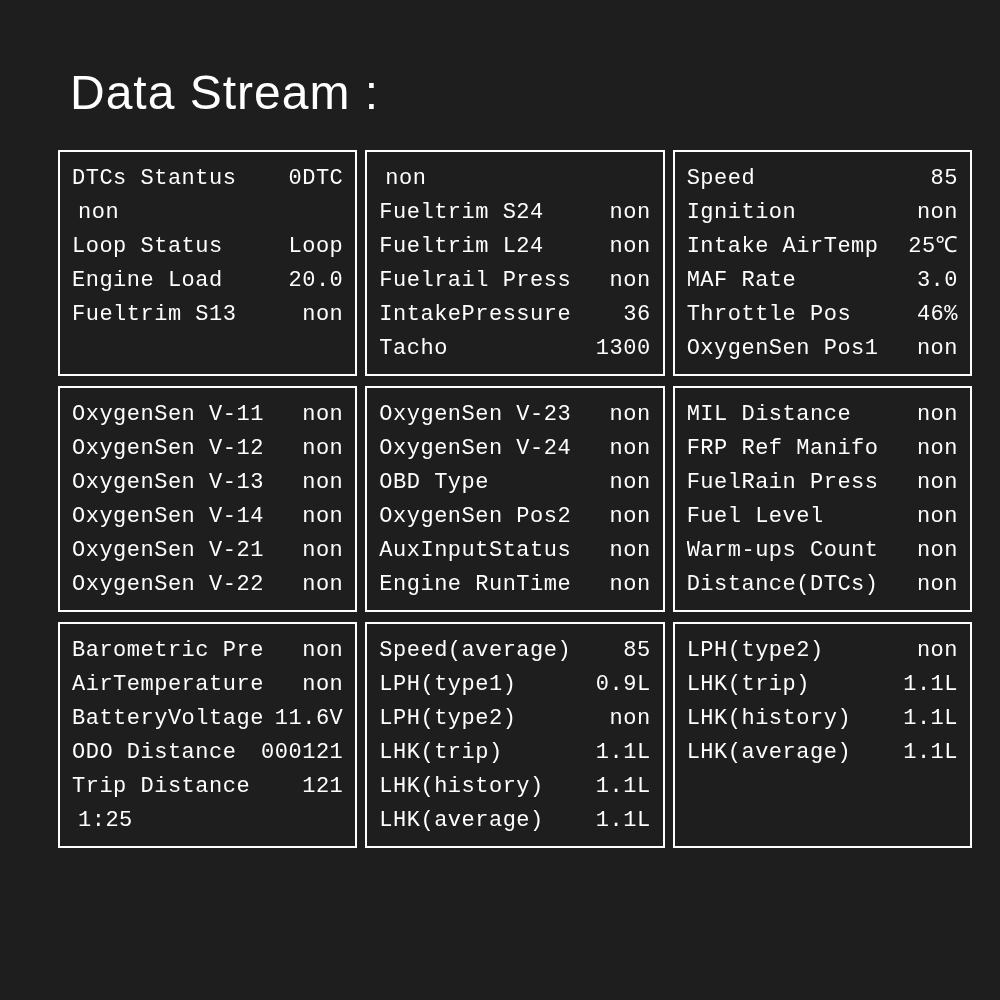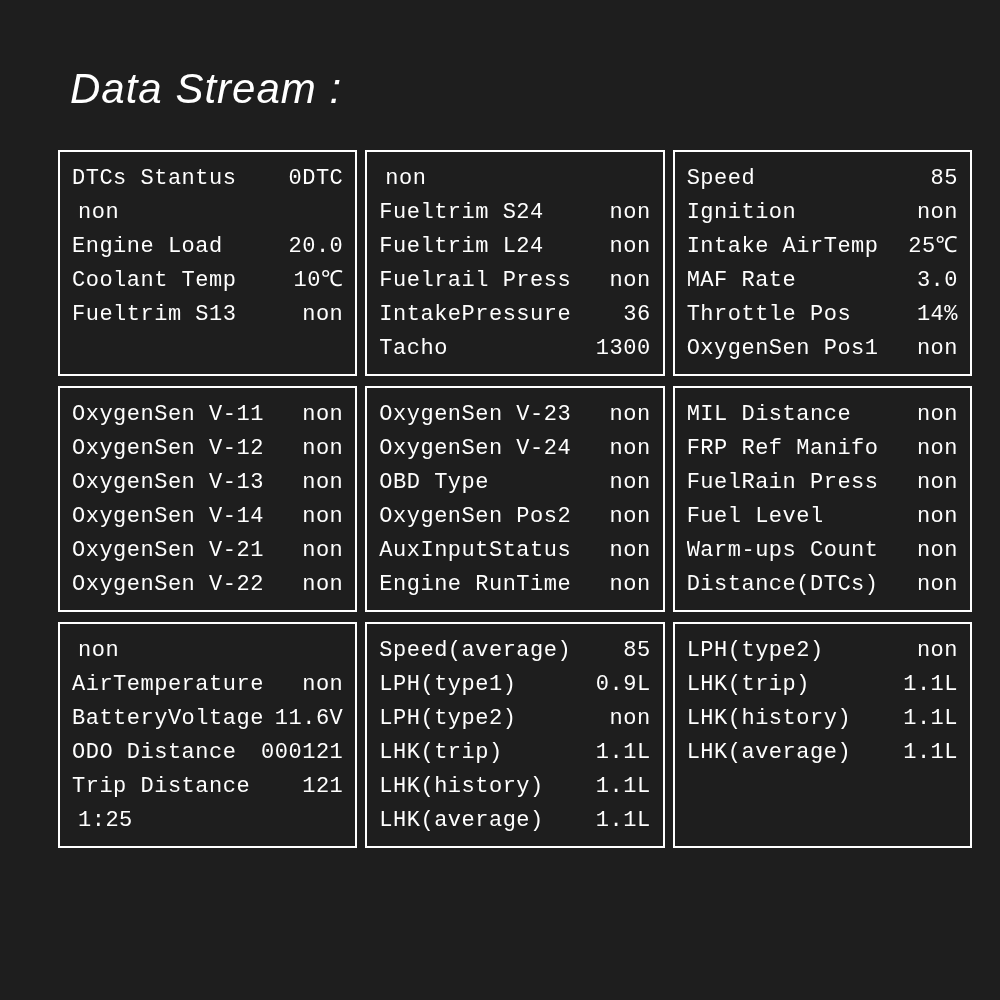--- a/index.html
+++ b/index.html
@@ -8,24 +8,23 @@
     height: 1000px;
     background: #1e1e1e;
     font-family: "Courier New", Consolas, monospace;
     color: #ffffff;
     overflow: hidden;
   }
   .title {
     position: absolute;
     left: 70px;
     top: 65px;
-    font-size: 42px;
+    font-size: 48px;
     font-family: "Arial", "Helvetica", sans-serif;
     letter-spacing: 1px;
-    font-style: italic;
   }
   .grid {
     position: absolute;
     left: 58px;
     top: 150px;
     width: 914px;
     display: grid;
     grid-template-columns: 1fr 1fr 1fr;
     grid-template-rows: repeat(3, auto);
     gap: 10px 8px;
@@ -61,28 +60,28 @@
 
 <div class="panel">
       <div class="row">
         <span class="lbl">DTCs  Stantus</span>
         <span class="val">0DTC</span>
       </div>
       <div class="row">
         <span class="val">non</span>
       </div>
       <div class="row">
+        <span class="lbl">Loop  Status</span>
+        <span class="val">Loop</span>
+      </div>
+      <div class="row">
         <span class="lbl">Engine Load</span>
         <span class="val">20.0</span>
       </div>
       <div class="row">
-        <span class="lbl">Coolant  Temp</span>
-        <span class="val">10℃</span>
-      </div>
-      <div class="row">
         <span class="lbl">Fueltrim S13</span>
         <span class="val">non</span>
       </div>
     </div>
     <div class="panel">
       <div class="row">
         <span class="val">non</span>
       </div>
       <div class="row">
         <span class="lbl">Fueltrim S24</span>
@@ -117,21 +116,21 @@
       <div class="row">
         <span class="lbl">Intake AirTemp</span>
         <span class="val">25℃</span>
       </div>
       <div class="row">
         <span class="lbl">MAF Rate</span>
         <span class="val">3.0</span>
       </div>
       <div class="row">
         <span class="lbl">Throttle Pos</span>
-        <span class="val">14%</span>
+        <span class="val">46%</span>
       </div>
       <div class="row">
         <span class="lbl">OxygenSen Pos1</span>
         <span class="val">non</span>
       </div>
     </div>
     <div class="panel">
       <div class="row">
         <span class="lbl">OxygenSen V-11</span>
         <span class="val">non</span>
@@ -204,20 +203,21 @@
         <span class="lbl">Warm-ups Count</span>
         <span class="val">non</span>
       </div>
       <div class="row">
         <span class="lbl">Distance(DTCs)</span>
         <span class="val">non</span>
       </div>
     </div>
     <div class="panel">
       <div class="row">
+        <span class="lbl">Barometric Pre</span>
         <span class="val">non</span>
       </div>
       <div class="row">
         <span class="lbl">AirTemperature</span>
         <span class="val">non</span>
       </div>
       <div class="row">
         <span class="lbl">BatteryVoltage</span>
         <span class="val">11.6V</span>
       </div>

